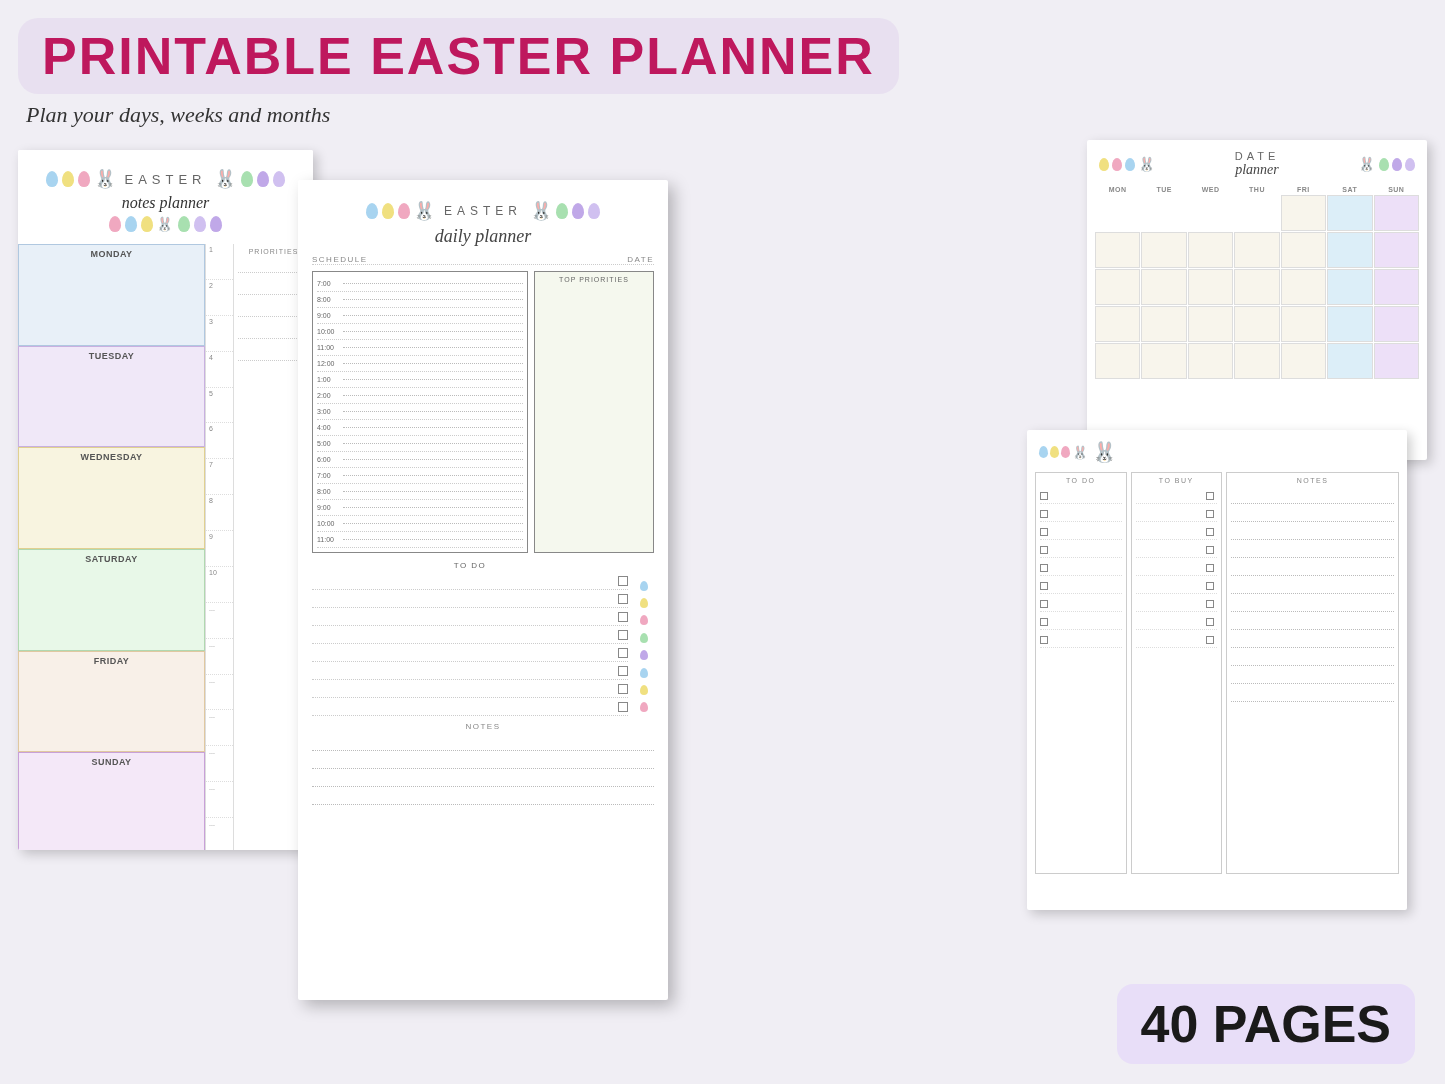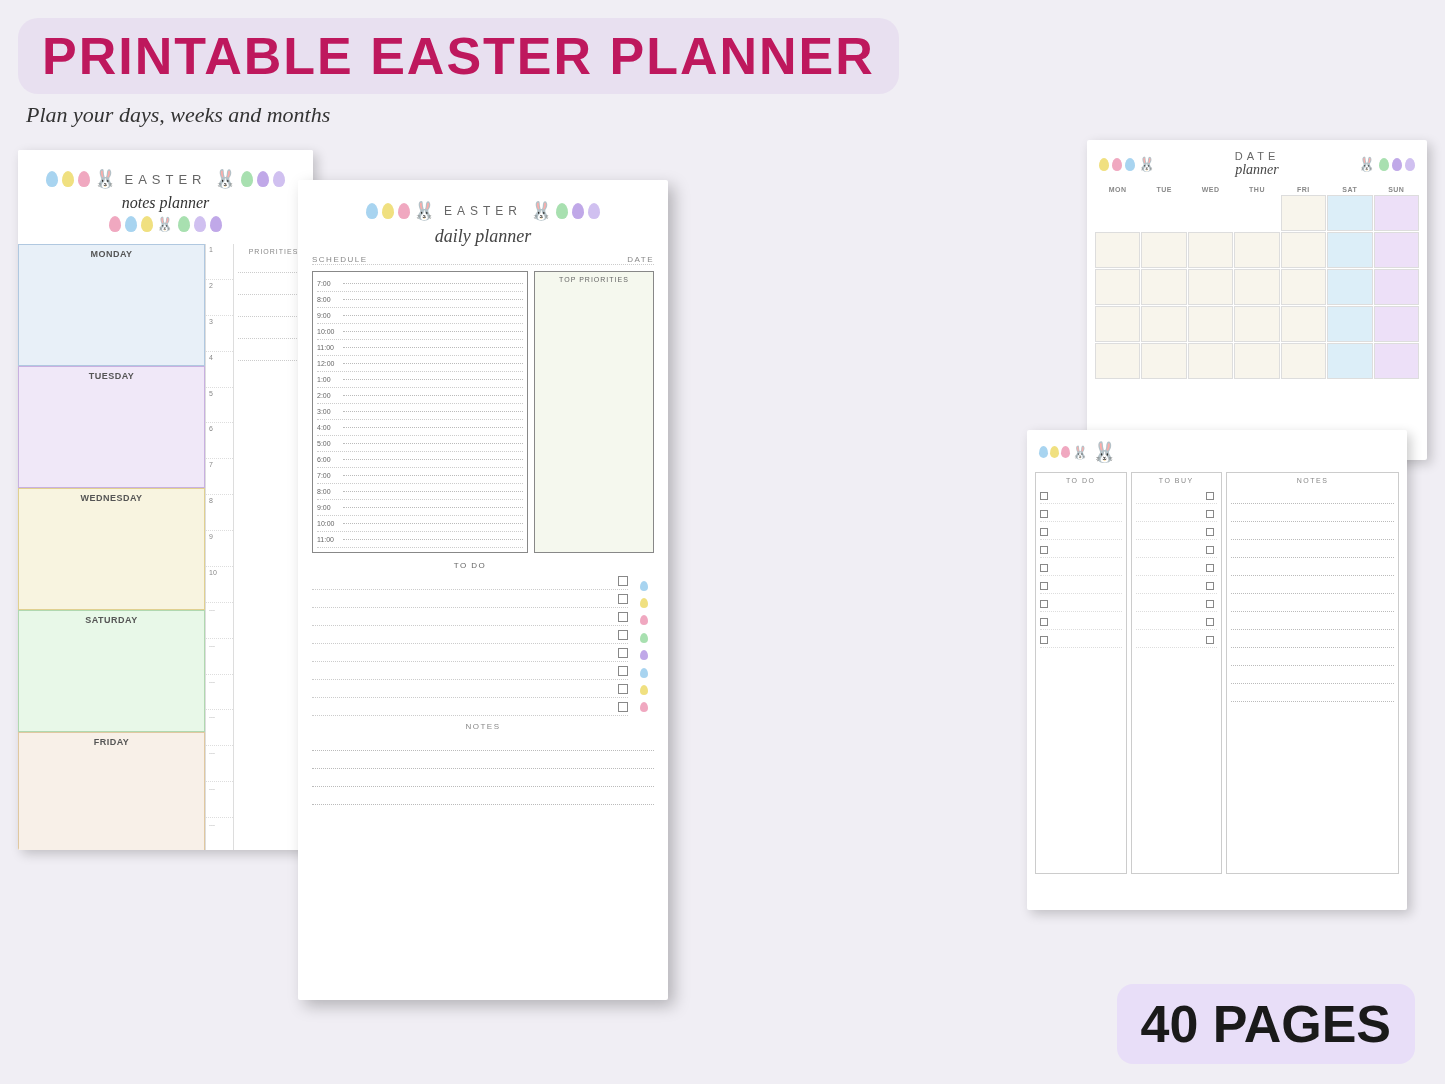--- a/index.html
+++ b/index.html
@@ -495,20 +495,21 @@
         <span class="egg egg-purple"></span>
       </div>
     </div>
     <div class="week-body">
       <div class="days-column">
         <div class="day-block monday">MONDAY</div>
         <div class="day-block tuesday">TUESDAY</div>
         <div class="day-block wednesday">WEDNESDAY</div>
         <div class="day-block thursday">SATURDAY</div>
         <div class="day-block friday">FRIDAY</div>
+        <div class="day-block sunday">SUNDAY</div>
       </div>
       <div class="numbers-column">
         <div class="num-item">1</div>
         <div class="num-item">2</div>
         <div class="num-item">3</div>
         <div class="num-item">4</div>
         <div class="num-item">5</div>
         <div class="num-item">6</div>
         <div class="num-item">7</div>
         <div class="num-item">8</div>

